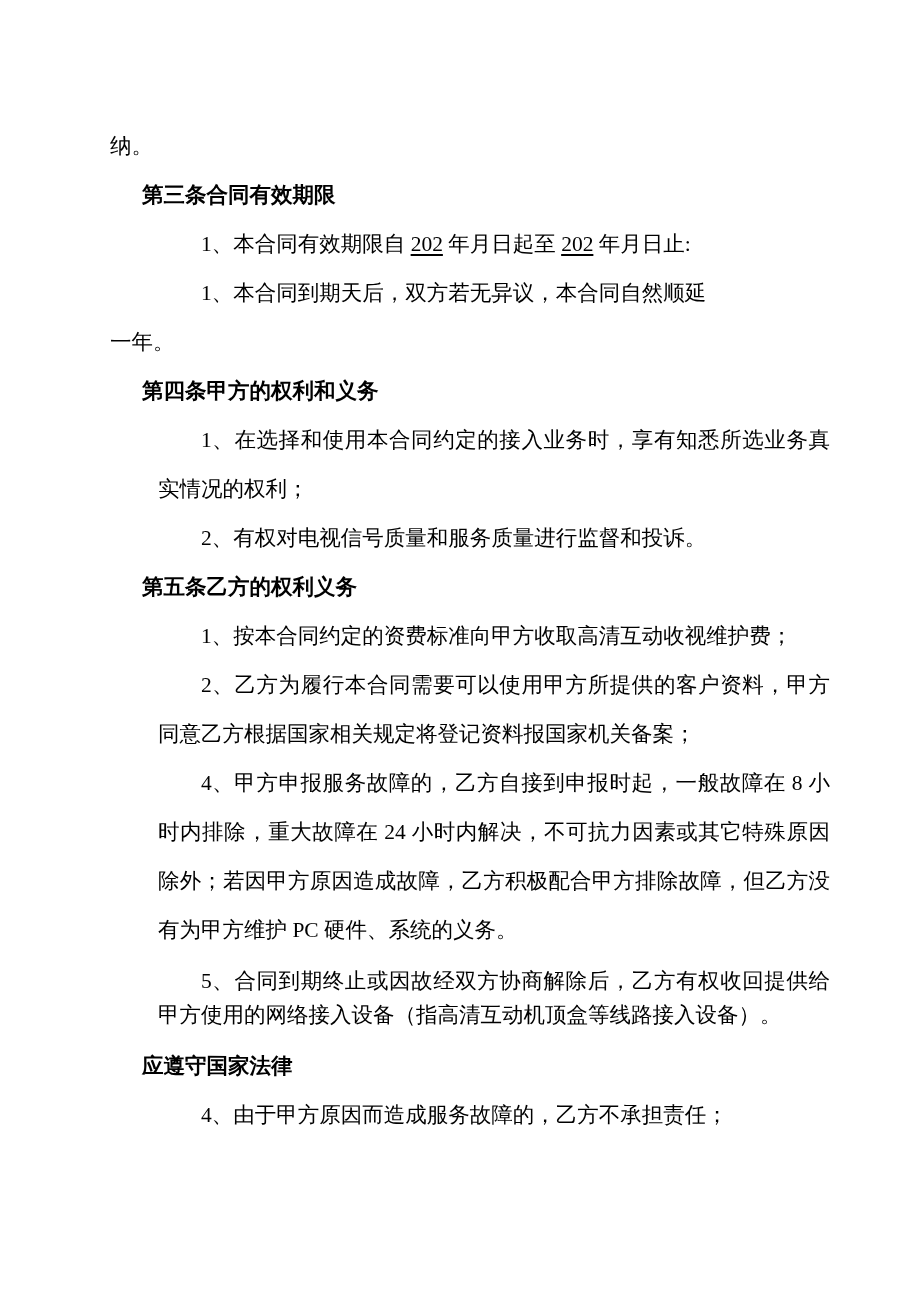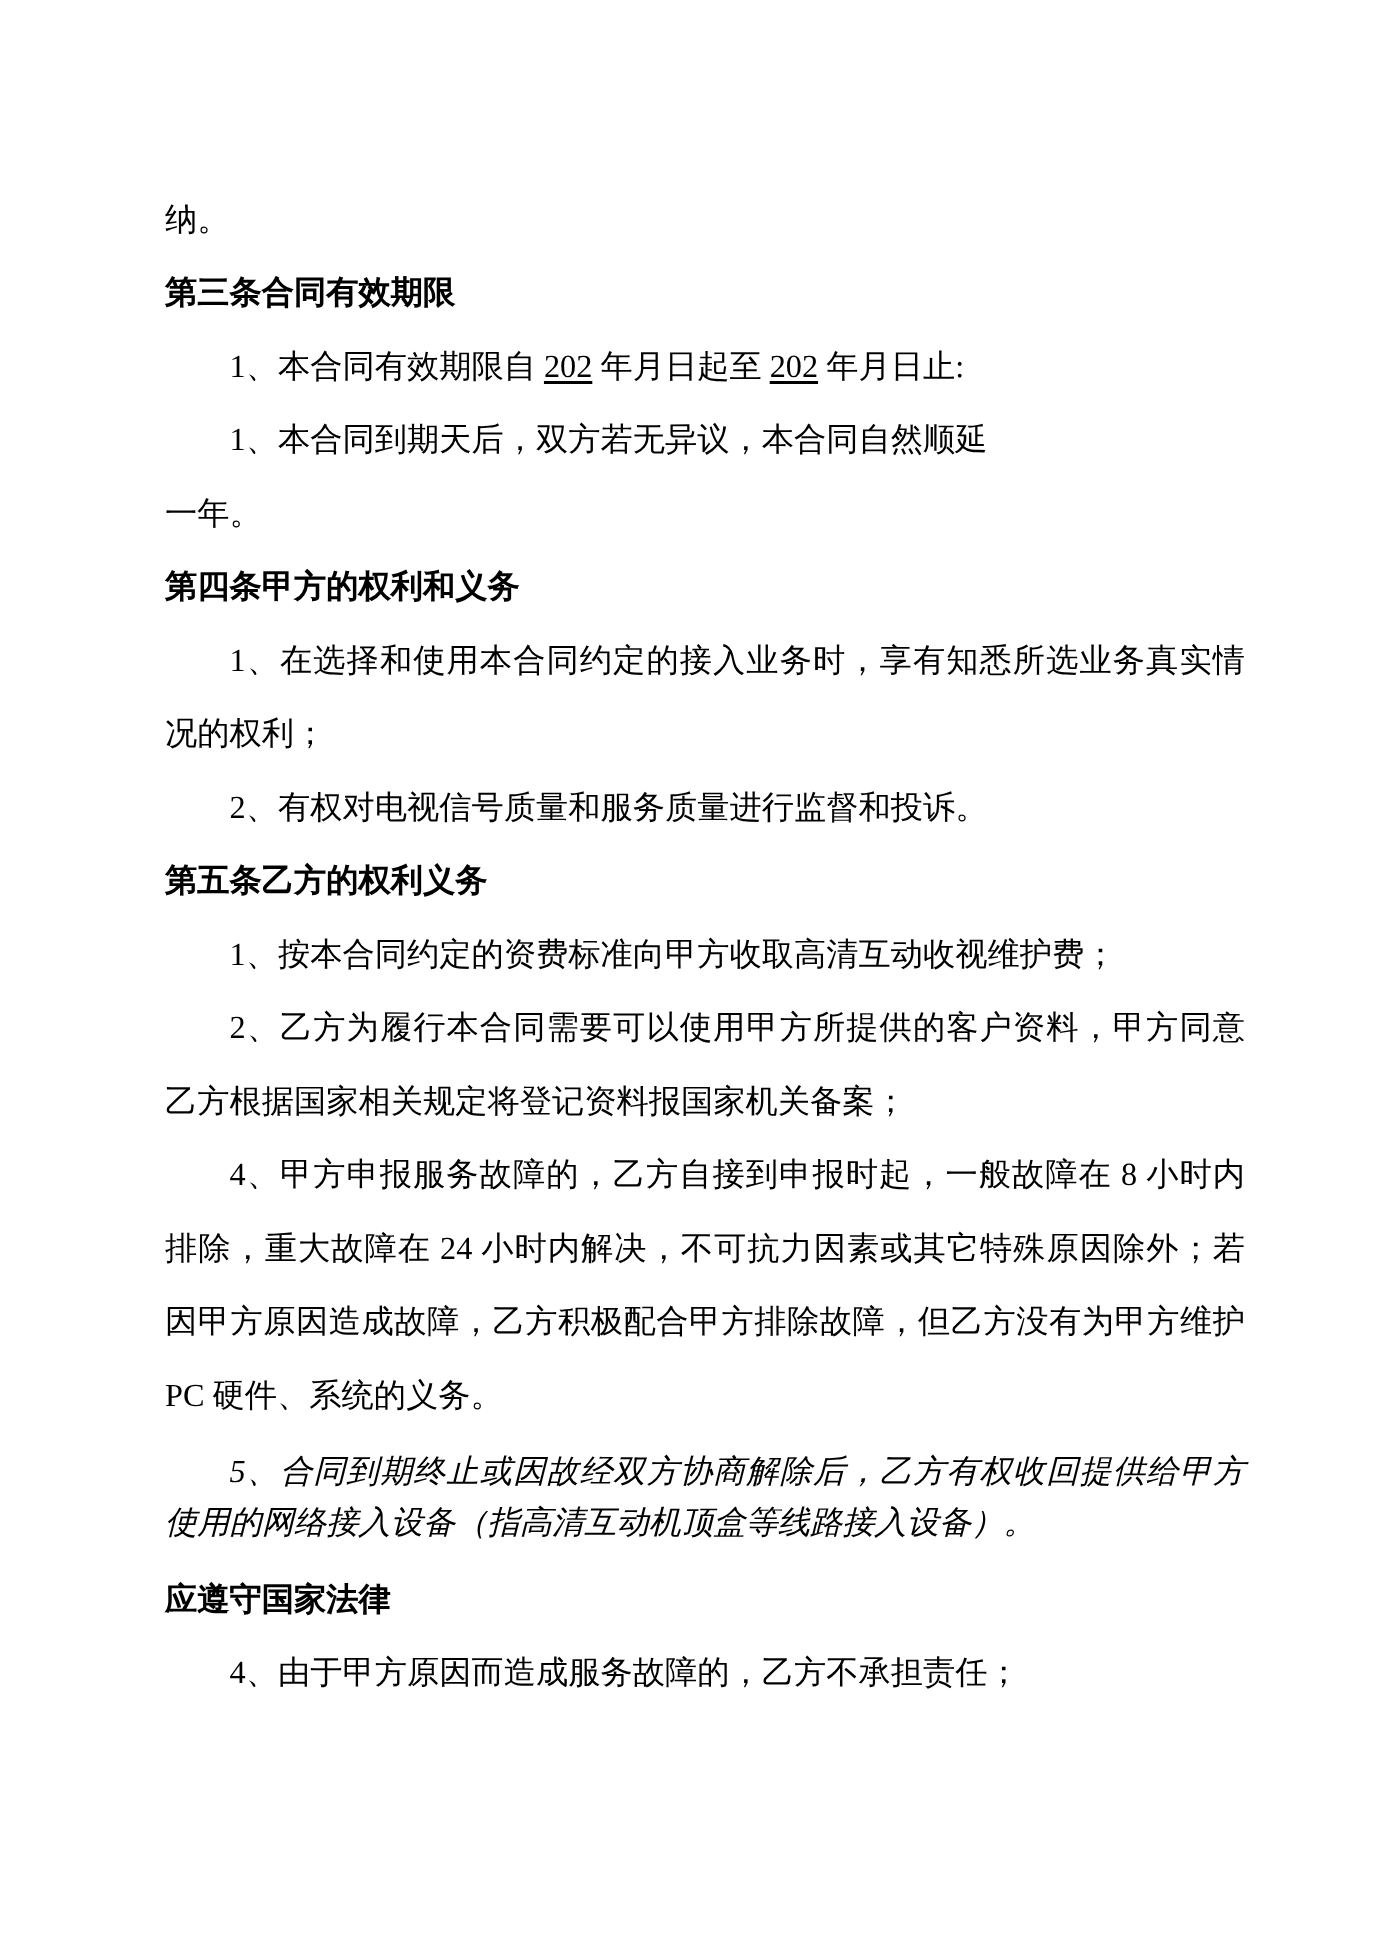--- a/index.html
+++ b/index.html
@@ -22,29 +22,30 @@
     margin: 0;
     font-size: 21.5px;
     line-height: 2.28;
     text-align: justify;
     color: #000000;
     word-break: break-word;
   }
   .doc-body p.heading {
     font-weight: bold;
     text-align: left;
+    margin-left: 32px;
   }
   .doc-body p.indent {
     text-indent: 2em;
+    margin-left: 48px;
   }
   .doc-body p.tight {
     line-height: 1.55;
     margin-top: 10px;
     margin-bottom: 10px;
-    font-style: italic;
   }
   .doc-body span.u {
     text-decoration: underline;
     text-underline-offset: 3px;
   }
 </style>
 </head>
 <body>
 
 <div class="page">

